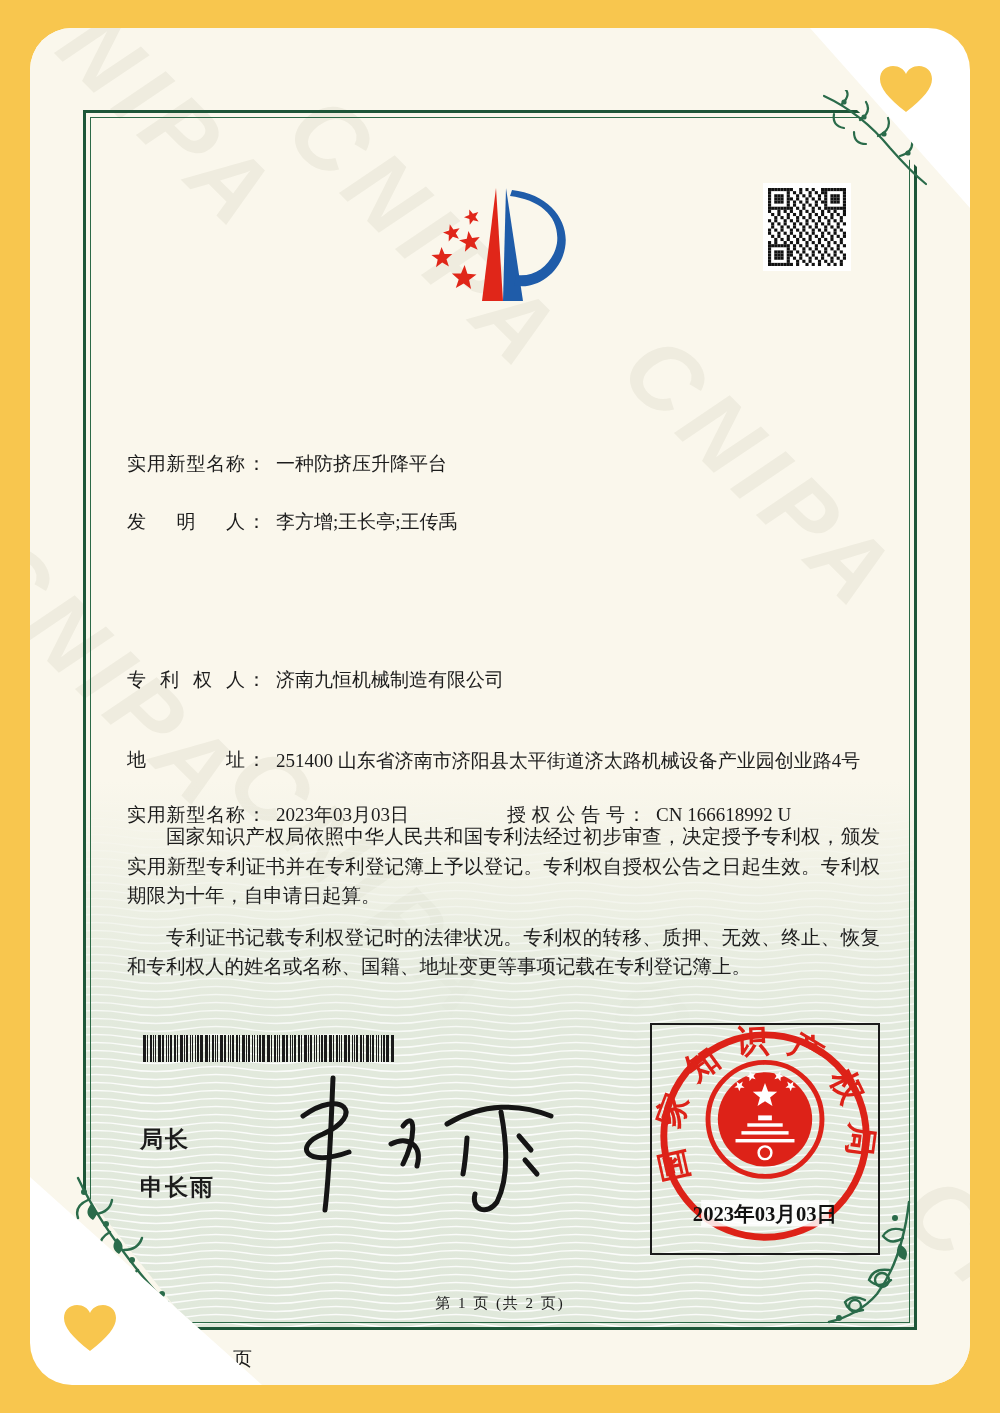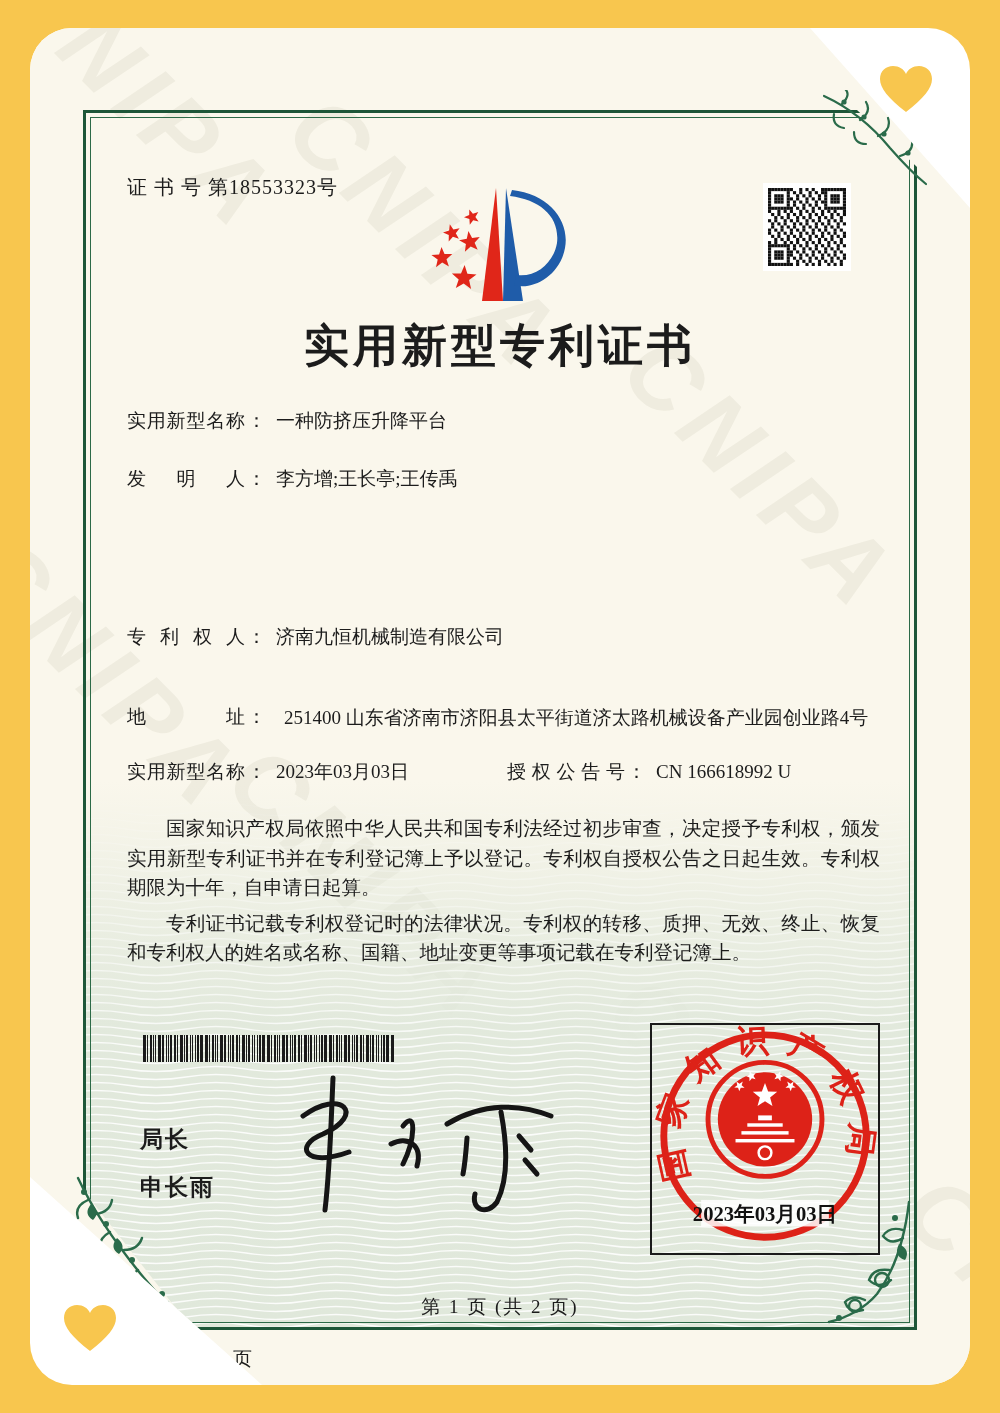--- a/index.html
+++ b/index.html
@@ -21,33 +21,33 @@
         rgba(224,232,219,.92) 75%, #E0E8DB 100%);}
   .waves{position:absolute;left:0;top:0;
          -webkit-mask-image:linear-gradient(to bottom,transparent 0%,transparent 55%,rgba(0,0,0,.45) 66%,#000 78%);
          mask-image:linear-gradient(to bottom,transparent 0%,transparent 55%,rgba(0,0,0,.45) 66%,#000 78%);}
   .flourish{position:absolute;pointer-events:none;}
   
   .certno{position:absolute;left:97px;top:146px;font-size:20px;letter-spacing:1px;}
   .logo{position:absolute;left:370px;top:132px;}
   .qr{position:absolute;left:733px;top:155px;width:78px;height:78px;background:#fff;padding:5px;}
   .title{position:absolute;left:53px;top:288px;width:834px;text-align:center;font-size:45px;font-weight:700;letter-spacing:4px;}
-  .row{position:absolute;left:97px;font-size:19px;white-space:nowrap;}
+  .row{position:absolute;left:97px;font-size:19px;white-space:nowrap;margin-top:43px;}
   .flabel{display:inline-block;width:118px;text-align:justify;text-align-last:justify;vertical-align:top;}
   .colon{display:inline-block;margin:0 10px 0 2px;}
-  .addr-val{display:inline-block;width:600px;white-space:normal;line-height:27px;vertical-align:top;text-align:center;}
+  .addr-val{display:inline-block;width:600px;white-space:normal;line-height:27px;vertical-align:top;}
   .grp2{position:absolute;left:380px;top:0;}
   .paras{position:absolute;left:97px;top:782px;width:753px;font-size:19.5px;line-height:29.5px;text-align:justify;}
-  .paras p{margin:4px 0 6px 0;text-indent:2em;}
+  .paras p{margin:12px 0 6px 0;text-indent:2em;}
   .barcode{position:absolute;left:113px;top:1007px;}
   .officer{position:absolute;left:110px;font-family:"Liberation Sans","DejaVu Sans",sans-serif;
            font-size:23px;font-weight:700;letter-spacing:2px;}
   .sig{position:absolute;left:245px;top:1040px;}
   .sealbox{position:absolute;left:620px;top:995px;width:230px;height:232px;border:2px solid #1b1b1b;box-sizing:border-box;}
-  .pagenum{position:absolute;left:53px;top:1266px;width:834px;text-align:center;font-size:19px;letter-spacing:2px;}
+  .pagenum{position:absolute;left:53px;top:1266px;width:834px;text-align:center;font-size:15px;letter-spacing:2px;}
   .footnote{position:absolute;left:0;top:1318px;width:100%;text-align:left;font-size:19px;letter-spacing:10px;}
   .heart{position:absolute;}
 </style>
 </head>
 <body>
 
 <div class="page">
   <div class="card">
 
     <div class="paper">
@@ -104,21 +104,20 @@
           <circle cx="57" cy="84" r="7"></circle>
             <circle cx="30" cy="110" r="6"></circle>
         </g>
         <g fill="#2A6B4A">
           <path d="M74,48 q12,6 6,16 q-12,-4 -6,-16 Z"></path>
           <circle cx="70" cy="22" r="3"></circle>
             <circle cx="14" cy="122" r="3"></circle>
         </g>
       </svg>
 
-      <div class="certno">证 书 号 第18553323号</div>
 
       <svg class="logo" width="170" height="150" viewBox="0 0 170 150">
         <g id="logo-stars" fill="#E02619">
             <path d="M69.3,49.5L72.9,53.8L78.3,52.1L75.4,56.9L78.6,61.5L73.2,60.2L69.8,64.7L69.4,59.1L64.0,57.3L69.2,55.1Z"></path>
             <path d="M49.8,64.3L53.4,69.5L59.6,68.2L55.8,73.2L58.9,78.7L52.9,76.7L48.7,81.4L48.8,75.0L43.0,72.4L49.1,70.6Z"></path>
             <path d="M68.4,71.1L72.1,77.9L79.8,77.1L74.6,82.8L77.7,89.8L70.7,86.6L64.9,91.8L65.9,84.1L59.1,80.2L66.8,78.7Z"></path>
             <path d="M41.5,87.0L44.5,94.1L52.3,94.1L46.5,99.2L48.9,106.6L42.2,102.6L36.0,107.2L37.7,99.6L31.4,95.1L39.1,94.4Z"></path>
             <path d="M64.6,105.0L67.4,113.7L76.5,114.6L69.1,119.9L71.1,128.9L63.7,123.5L55.8,128.1L58.7,119.4L51.9,113.4L61.0,113.4Z"></path>
           </g>
         <path d="M96,28 L82,141 L103,141 Z" fill="#E02619"></path>
@@ -426,21 +425,20 @@
           <rect x="72" y="21" width="3" height="3" fill="#111"></rect>
           <rect x="72" y="24" width="3" height="3" fill="#111"></rect>
           <rect x="72" y="33" width="3" height="3" fill="#111"></rect>
           <rect x="72" y="42" width="3" height="3" fill="#111"></rect>
           <rect x="72" y="45" width="3" height="3" fill="#111"></rect>
           <rect x="72" y="54" width="3" height="3" fill="#111"></rect>
           <rect x="72" y="63" width="3" height="3" fill="#111"></rect>
           <rect x="72" y="66" width="3" height="3" fill="#111"></rect>
         </svg>
 
-      <div class="title">实用新型专利证书</div>
 
       <div class="row" style="top:380px">
         <span class="flabel">实用新型名称</span><span class="colon">：</span><span>一种防挤压升降平台</span>
       </div>
       <div class="row" style="top:438px">
         <span class="flabel">发明人</span><span class="colon">：</span><span>李方增;王长亭;王传禹</span>
       </div>
       <div class="row" style="top:596px">
         <span class="flabel">专利权人</span><span class="colon">：</span><span>济南九恒机械制造有限公司</span>
       </div>

